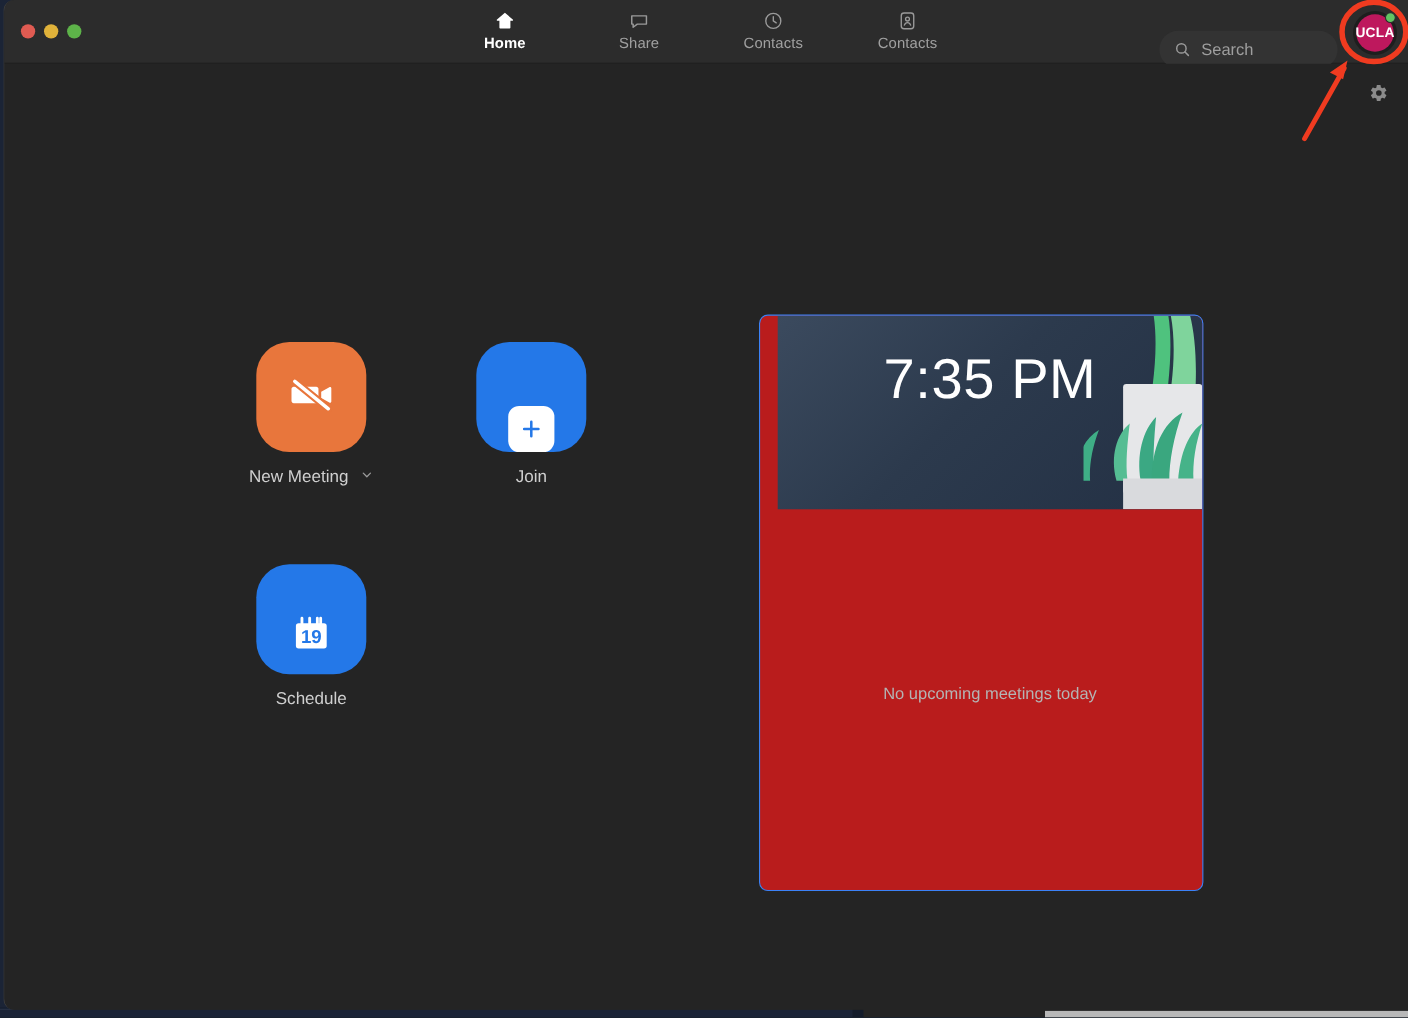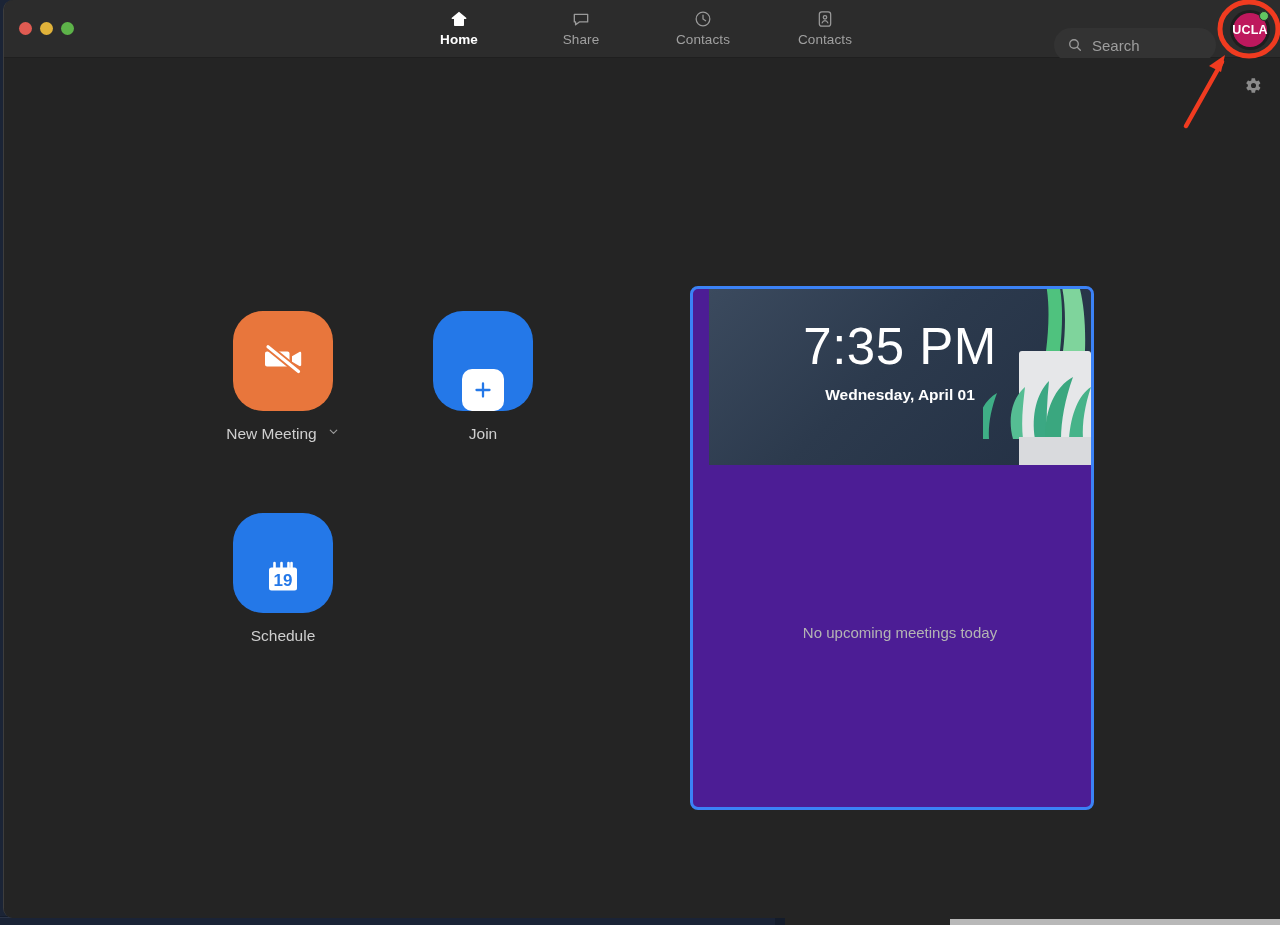--- a/index.html
+++ b/index.html
@@ -231,23 +231,23 @@
     color: #2478e8;
   }
   .tile.sq  { width: 42px; height: 42px; border-radius: 10px; }
   .tile.rec { width: 46px; height: 34px; border-radius: 8px; }
 
   
   .panel {
     position: absolute;
     left: 686px; top: 228px;
     width: 404px; height: 524px;
-    border: 3px solid #3b82f6;
+    border: 1px solid #3b82f6;
     border-radius: 8px;
-    background: #4c1d95;
+    background: #b91c1c;
     overflow: hidden;
     padding-left: 16px;
   }
   .banner {
     position: relative;
     height: 176px;
     background: linear-gradient(135deg, #3b4a5e 0%, #2c3a4d 45%, #233044 100%);
     overflow: hidden;
   }
   .banner-text {
@@ -450,21 +450,20 @@
               <path d="M52 150c-4-24 2-46 14-58-2 20-3 40-2 58z" fill="#3ba883"></path>
               <path d="M-6 150c-2-20 6-38 20-46-6 16-9 32-8 46z" fill="#3fae86"></path>
               <path d="M62 150c0-30 10-52 28-62-8 22-12 44-12 62z" fill="#3aa77f"></path>
               <path d="M86 150c2-26 10-44 22-52-6 18-9 35-8 52z" fill="#46b389"></path>
               <path d="M30 150c-6-22 0-42 12-52-2 18-4 35-2 52z" fill="#55bd93"></path>
               <rect x="36" y="148" width="72" height="42" fill="#d9dadd"></rect>
             </svg>
           </div>
           <div class="banner-text">
             <div class="clock">7:35 PM</div>
-            <div class="date">Wednesday, April 01</div>
           </div>
         </div>
 
         <div class="panel-body">
           <div class="empty-msg">No upcoming meetings today</div>
         </div>
 
       </div>
 
     </div>

